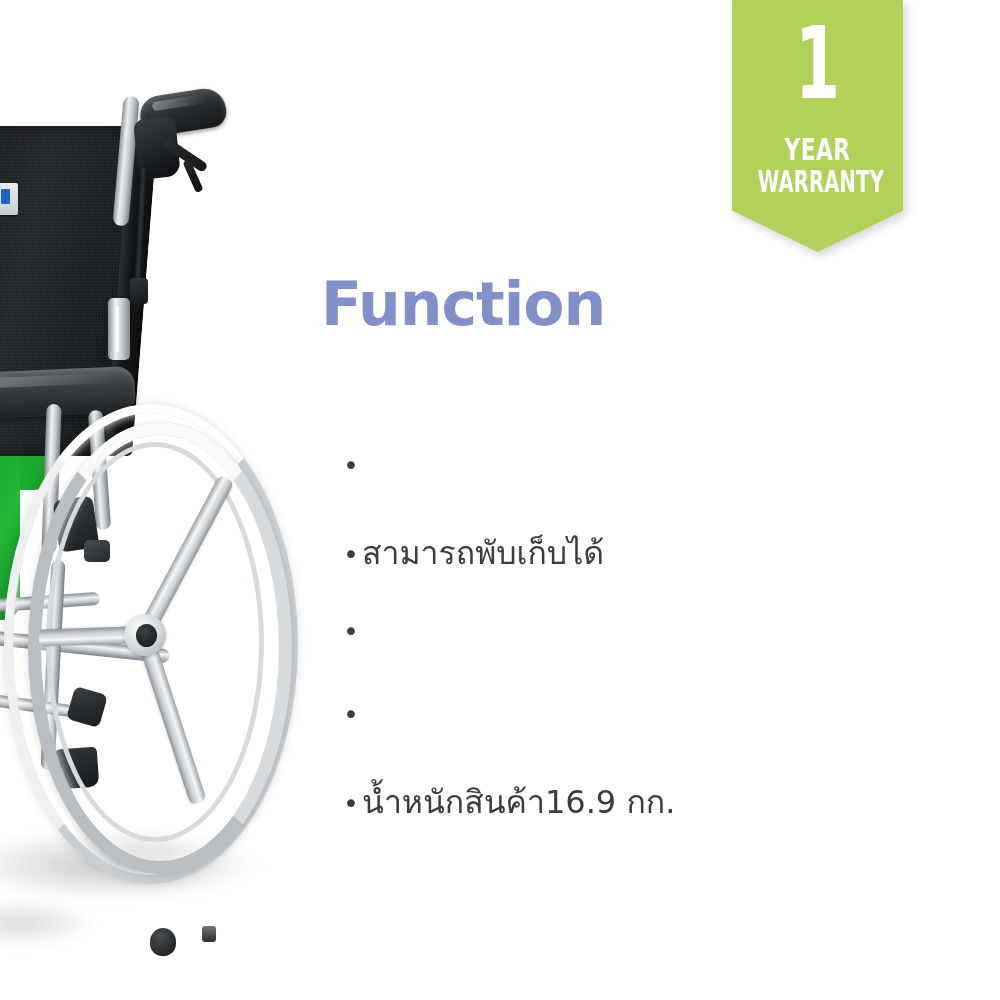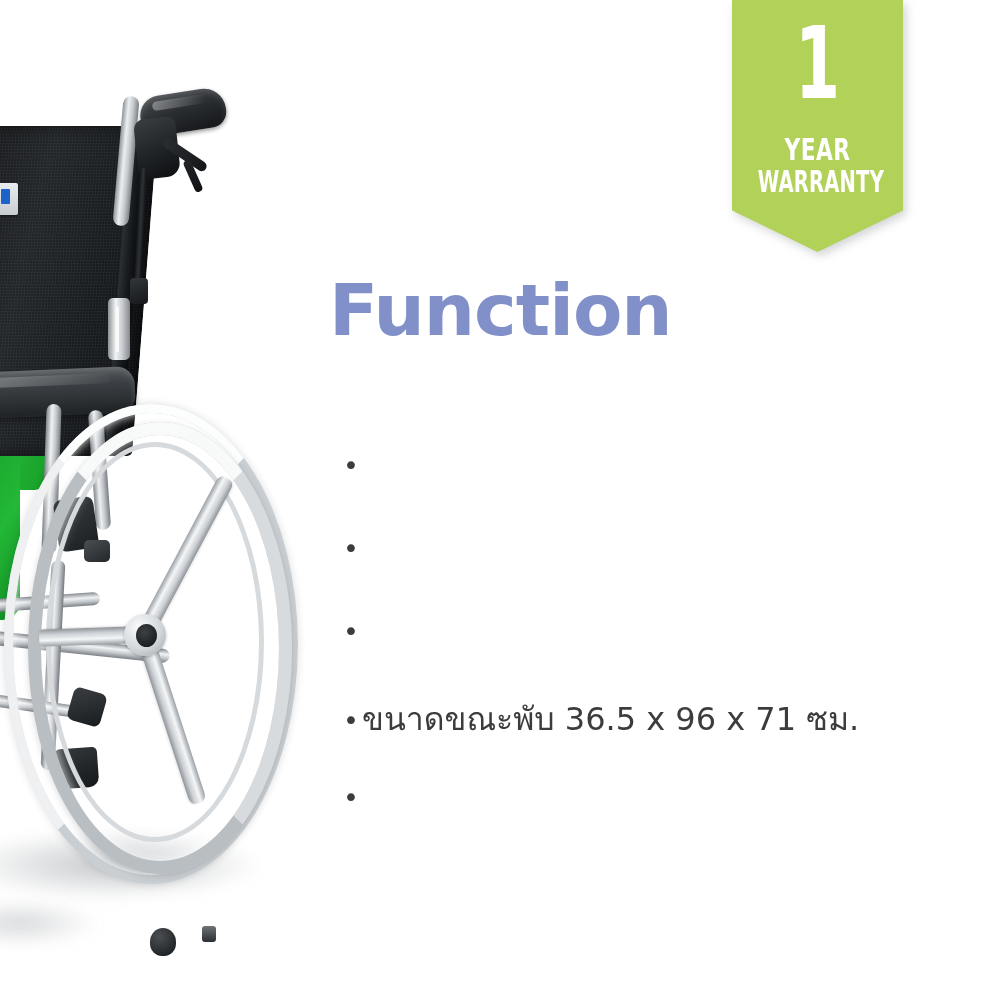--- a/index.html
+++ b/index.html
@@ -234,23 +234,23 @@
     position:absolute;left:160px;top:530px;width:26px;height:28px;border-radius:50% 50% 45% 45%;
     background:radial-gradient(circle at 35% 30%,#4a4e52,#15181a);
   }
   .rim-tab{
     position:absolute;left:212px;top:528px;width:14px;height:16px;
     background:linear-gradient(180deg,#6e7378,#2c2f32);border-radius:3px;
   }
 
   
   .title{
-    position:absolute;left:329px;top:274px;
+    position:absolute;left:321px;top:274px;
     font-family:"DejaVu Sans","Liberation Sans",sans-serif;
-    font-size:72px;font-weight:700;letter-spacing:-1px;
+    font-size:60px;font-weight:700;letter-spacing:-1px;
     color:#8290c9;line-height:1;
     white-space:nowrap;
   }
 
   
   .bullets{position:absolute;left:343px;top:452px;width:640px;}
   .bullet-row{
     display:flex;align-items:baseline;
     height:83px;
     color:#3c3c3c;
@@ -364,30 +364,31 @@
   <div class="title">Function</div>
 
   <div class="bullets">
 
     <div class="bullet-row">
       <span class="bullet-dot">•</span>
     </div>
 
     <div class="bullet-row">
       <span class="bullet-dot">•</span>
-    </div>
-
-    <div class="bullet-row">
-      <span class="bullet-dot">•</span>
-    </div>
-
-    <div class="bullet-row">
-      <span class="bullet-dot">•</span>
-      <span class="bullet-text">ขนาดขณะพับ 36.5 x 96 x 71 ซม.</span>
-    </div>
-
-    <div class="bullet-row">
-      <span class="bullet-dot">•</span>
+      <span class="bullet-text">สามารถพับเก็บได้</span>
+    </div>
+
+    <div class="bullet-row">
+      <span class="bullet-dot">•</span>
+    </div>
+
+    <div class="bullet-row">
+      <span class="bullet-dot">•</span>
+    </div>
+
+    <div class="bullet-row">
+      <span class="bullet-dot">•</span>
+      <span class="bullet-text">น้ำหนักสินค้า16.9 กก.</span>
     </div>
 
   </div>
 
 </div>
 
 </body></html>

